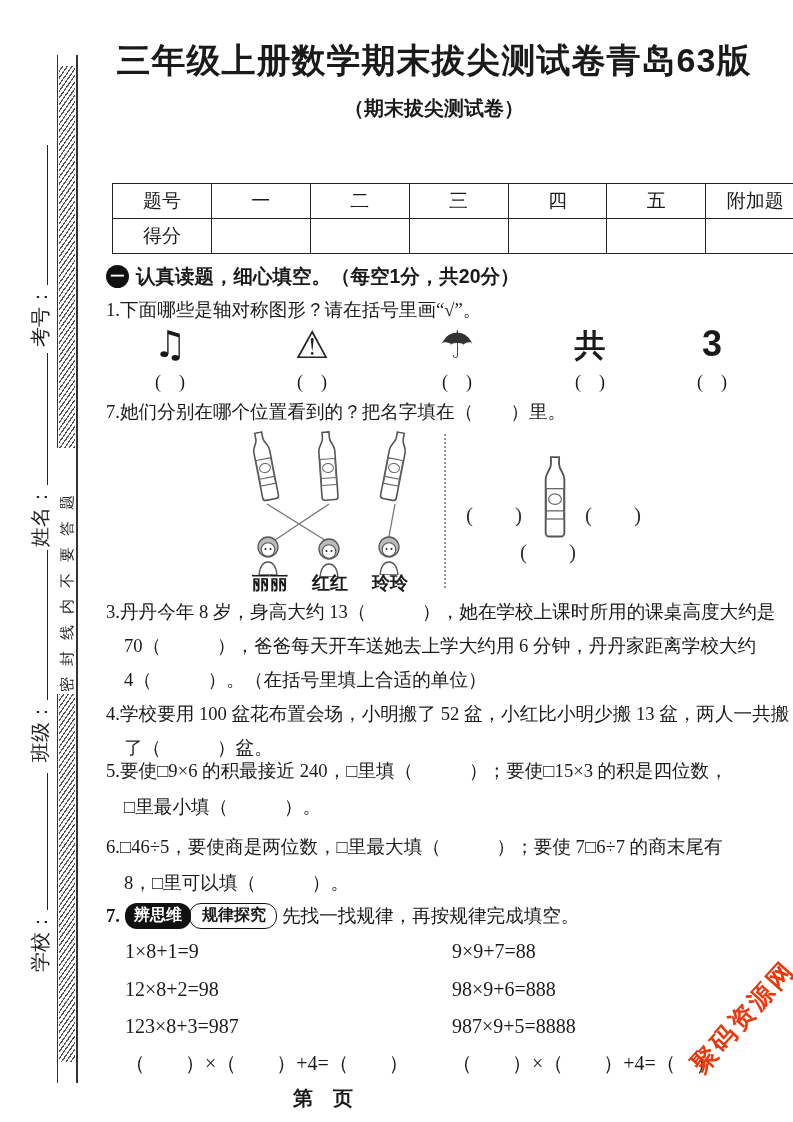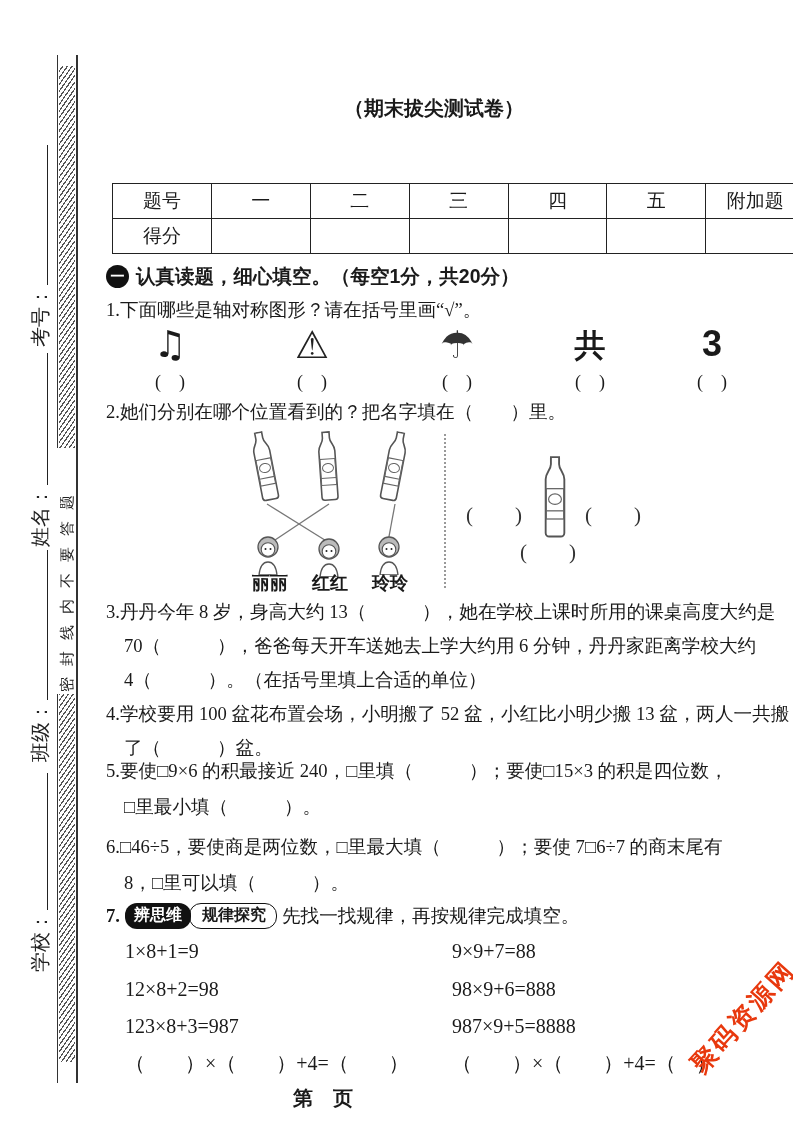--- a/index.html
+++ b/index.html
@@ -105,20 +105,21 @@
     <span class="vline"></span>
   </div>
   <div class="vfield vf-xuexiao">
     <span class="vlabel">学校：</span>
     <span class="vline"></span>
   </div>
 
   <div class="abs seal-text-wrap"></div>
   <div class="abs seal-text">密封线内不要答题</div>
 
+  <div class="abs title">三年级上册数学期末拔尖测试卷青岛63版</div>
   <div class="abs subtitle">（期末拔尖测试卷）</div>
 
   <div class="abs score-table">
     <table class="score">
       <tbody>
           <tr>
         <td>题号</td>
         <td>一</td>
         <td>二</td>
         <td>三</td>
@@ -151,21 +152,21 @@
   <div class="abs q1fig" style="left:277px;top:326px;"><span class="g-warn">⚠</span></div>
   <div class="abs q1fig" style="left:422px;top:326px;"><span class="g-umbr">☂</span></div>
   <div class="abs q1fig" style="left:555px;top:330px;"><span class="g-gong">共</span></div>
   <div class="abs q1fig" style="left:677px;top:326px;"><span class="g-three">3</span></div>
   <div class="abs q1br" style="left:135px;top:370px;">(　)</div>
   <div class="abs q1br" style="left:277px;top:370px;">(　)</div>
   <div class="abs q1br" style="left:422px;top:370px;">(　)</div>
   <div class="abs q1br" style="left:555px;top:370px;">(　)</div>
   <div class="abs q1br" style="left:677px;top:370px;">(　)</div>
 
-  <div class="abs qline" style="left:106px;top:401px;">2.她们分别在哪个位置看到的？把名字填在（　　）里。</div>
+  <div class="abs qline" style="left:106px;top:401px;">7.她们分别在哪个位置看到的？把名字填在（　　）里。</div>
 
   <svg class="abs" style="left:225px;top:430px;" width="215" height="150" viewBox="0 0 215 150">
     <defs>
       <symbol id="bottle" viewBox="0 0 24 72">
         <path d="M8.5,1 h7 v6 c0,5 4.5,7 4.5,13 v46 a3,3 0 0 1 -3,3 h-10 a3,3 0 0 1 -3,-3 v-46 c0,-6 4.5,-8 4.5,-13 z" fill="#fff" stroke="#555" stroke-width="1.6"></path>
         <rect x="4.5" y="28" width="15" height="26" fill="none" stroke="#666" stroke-width="1.1"></rect>
         <ellipse cx="12" cy="37" rx="5.5" ry="4.5" fill="none" stroke="#666" stroke-width="1"></ellipse>
         <line x1="4.5" y1="47" x2="19.5" y2="47" stroke="#666" stroke-width="1.1"></line>
       </symbol>
       <symbol id="girl" viewBox="0 0 30 40">

